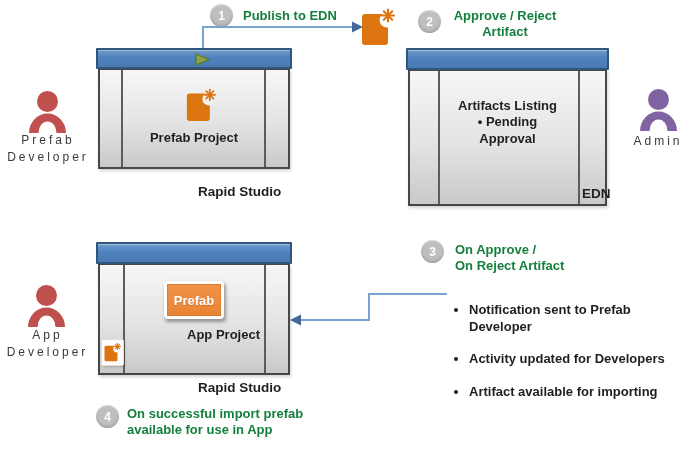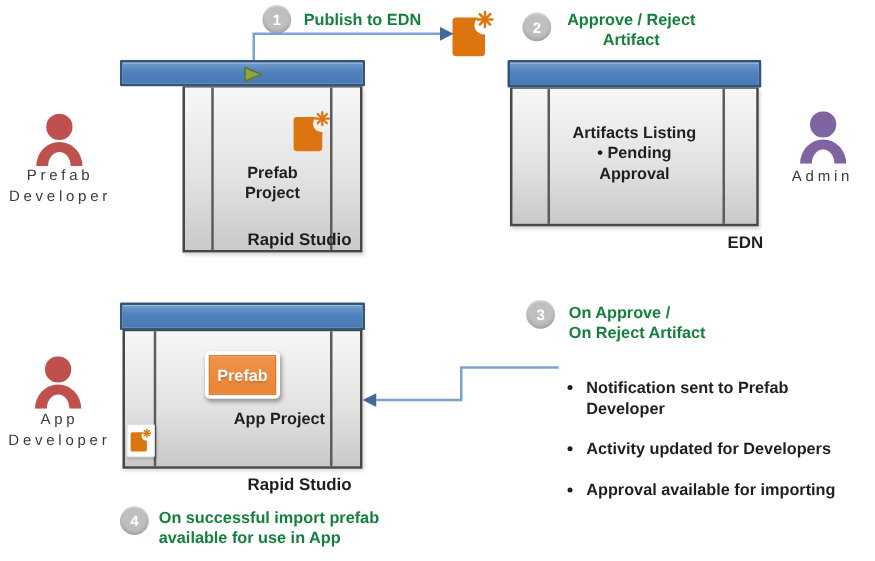--- a/index.html
+++ b/index.html
@@ -114,41 +114,41 @@
     <div>Prefab</div>
     <div>Developer</div>
   </div>
 
   <div class="window" style="left:98px; top:48px; width:192px;">
     <div class="titlebar">
       <svg class="abs" style="left:97px; top:3px;" width="15" height="13" viewBox="0 0 15 13">
         <polygon points="1,1 14,6.5 1,12" fill="#8ba446" stroke="#5e7530" stroke-width="1.2"></polygon>
       </svg>
     </div>
-    <div class="winbody" style="height:133px;margin-left:48px;">
+    <div class="winbody" style="height:100px;">
       <div class="vline" style="left:21px;"></div>
       <div class="vline" style="right:22px;"></div>
       <svg class="doc-icon abs" style="left:86px; top:16px;" width="30" height="39" viewBox="0 0 34 39">
         <rect x="1" y="6" width="26" height="31" rx="3" fill="#dc740f"></rect>
         <circle cx="26" cy="12" r="7.5" fill="#f1f1f1"></circle>
         <g stroke="#dc740f" stroke-width="2" stroke-linecap="round">
           <line x1="27" y1="1.5" x2="27" y2="13.5"></line>
           <line x1="21" y1="7.5" x2="33" y2="7.5"></line>
           <line x1="22.8" y1="3.3" x2="31.2" y2="11.7"></line>
           <line x1="22.8" y1="11.7" x2="31.2" y2="3.3"></line>
         </g>
       </svg>
       <div class="win-content-text abs" style="left:28px; right:28px; top:60px;">Prefab Project</div>
     </div>
   </div>
   <span class="win-caption" style="left:198px; top:184px;">Rapid Studio</span>
 
   <div class="window" style="left:408px; top:48px; width:199px;">
     <div class="titlebar" style="height:22px;"></div>
-    <div class="winbody" style="height:111px;">
+    <div class="winbody" style="height:136px;">
       <div class="vline" style="left:28px;"></div>
       <div class="vline" style="right:25px;"></div>
       <div class="win-content-text abs" style="left:32px; right:32px; top:27px;">
         <div>Artifacts Listing</div>
         <div>• Pending</div>
         <div>Approval</div>
       </div>
     </div>
   </div>
   <span class="win-caption" style="left:582px; top:186px;">EDN</span>
@@ -166,21 +166,21 @@
   </div>
   <div class="step-label" style="left:455px; top:242px;">
     <div>On Approve /</div>
     <div>On Reject Artifact</div>
   </div>
 
   <div class="notes" style="left:452px; top:286px; width:232px;">
     <ul>
       <li style="width:200px;">Notification sent to Prefab Developer</li>
       <li>Activity updated for Developers</li>
-      <li>Approval available for importing</li>
+      <li>Artifact available for importing</li>
     </ul>
   </div>
 
   <svg class="abs" style="left:24px; top:285px;" width="45" height="42" viewBox="0 0 45 42">
     <circle cx="22.5" cy="10.5" r="10.5" fill="#c0504d"></circle>
     <path fill="#c0504d" fill-rule="evenodd" d="M4 42 a18.5 19.5 0 0 1 37 0 Z M13.5 42 a9 11.5 0 0 1 18 0 Z"></path>
   </svg>
   <div class="actor-label" style="left:0px; top:327px; width:95px;">
     <div>App</div>
     <div>Developer</div>

